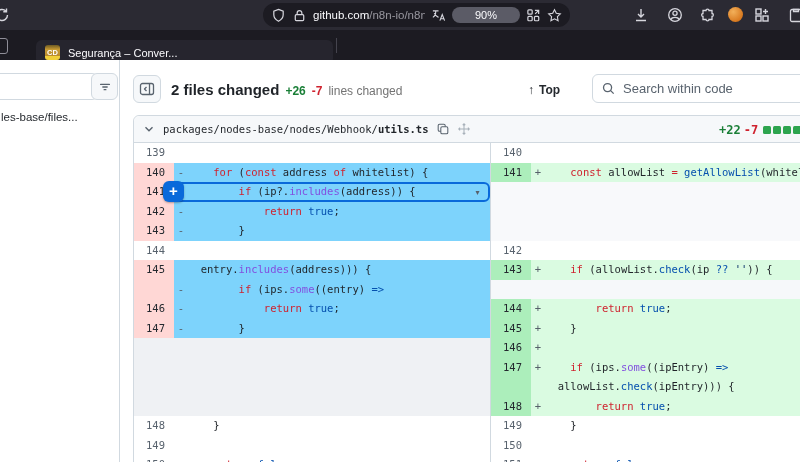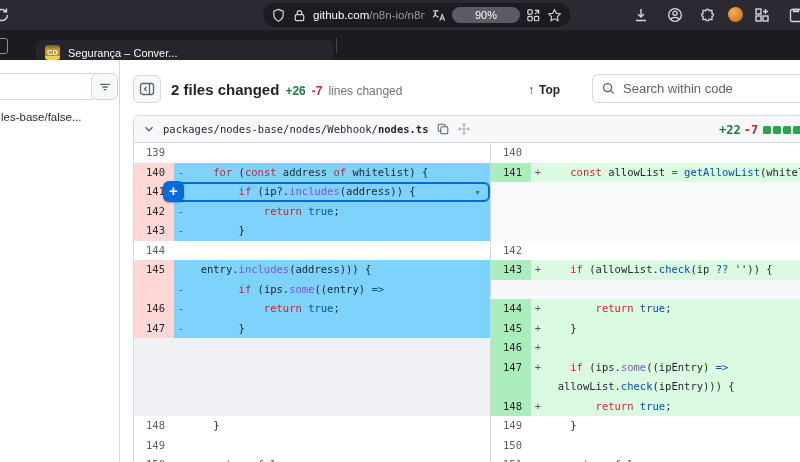--- a/index.html
+++ b/index.html
@@ -161,21 +161,21 @@
 
   <div class="page">
 
     <div class="sidebar">
       <input class="treefilter" style="">
       <div class="filter-btn">
         <svg width="14" height="14" viewBox="0 0 16 16" fill="none" stroke="#59636e" stroke-width="1.5" stroke-linecap="round">
             <path d="M3 5h10M5.5 8h5M7 11h2"></path>
           </svg>
       </div>
-      <div class="tree-item">les-base/false...</div>
+      <div class="tree-item">les-base/files...</div>
     </div>
 
     <div class="main">
       <div class="toggle-btn">
         <svg width="16" height="16" viewBox="0 0 16 16" fill="none" stroke="#59636e" stroke-width="1.3">
             <rect x="1.5" y="2.5" width="13" height="11" rx="2"></rect>
             <path d="M10.5 2.5v11"></path>
             <path d="M7.5 6L5.5 8l2 2" stroke-linejoin="round"></path>
           </svg>
       </div>
@@ -198,21 +198,21 @@
             <circle cx="7" cy="7" r="4.3"></circle>
             <path d="M10.3 10.3l3.2 3.2"></path>
           </svg>
       </div>
 
       <div class="card">
         <div class="card-head">
           <svg class="head-ico" viewBox="0 0 16 16" fill="none" stroke="currentColor" stroke-width="1.6">
               <path d="M4 6l4 4 4-4"></path>
             </svg>
-          <span class="fpath"><span>packages/nodes-base/nodes/Webhook/</span><b>nodes.ts</b></span>
+          <span class="fpath"><span>packages/nodes-base/nodes/Webhook/</span><b>utils.ts</b></span>
           <svg class="head-ico" viewBox="0 0 16 16" fill="none" stroke="currentColor" stroke-width="1.2">
               <rect x="5.5" y="5.5" width="8" height="8" rx="1.5"></rect>
               <path d="M10.5 5.5V4a1.5 1.5 0 0 0-1.5-1.5H4A1.5 1.5 0 0 0 2.5 4v5A1.5 1.5 0 0 0 4 10.5h1.5"></path>
             </svg>
           <svg class="head-ico drag-ico" viewBox="0 0 16 16" fill="none" stroke="currentColor" stroke-width="1.2">
               <path d="M8 2v12M2 8h12M6.5 3.5L8 2l1.5 1.5M6.5 12.5L8 14l1.5-1.5M3.5 6.5L2 8l1.5 1.5M12.5 6.5L14 8l-1.5 1.5"></path>
             </svg>
           <div class="fstats">
             <span class="adds">+22</span>
             <span class="dels">-7</span>

